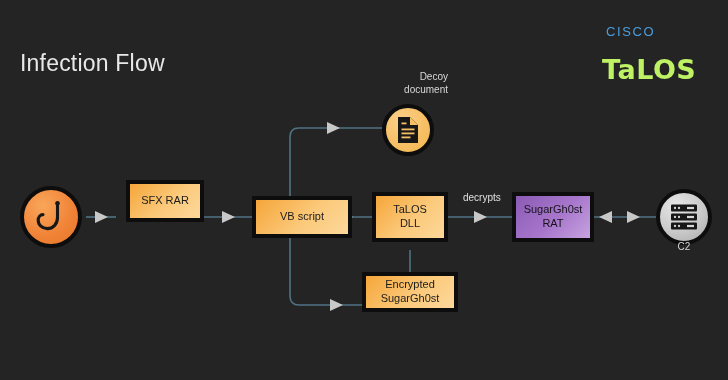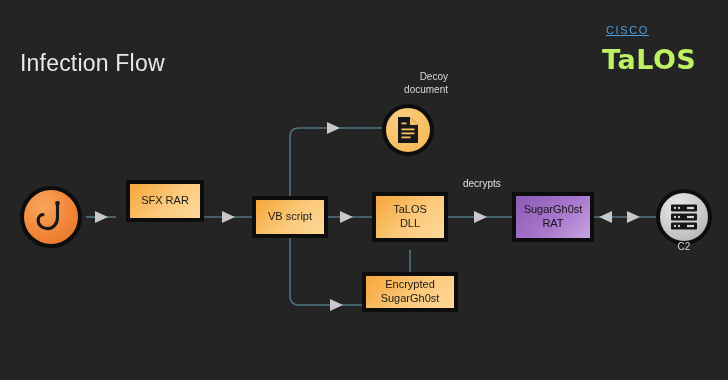--- a/index.html
+++ b/index.html
@@ -30,27 +30,26 @@
 
   
   #talos-logo {
     position: absolute;
     right: 16px;
     top: 24px;
     text-align: left;
     width: 110px;
   }
   #talos-logo .cisco-word {
-    font-size: 11px;
+    font-size: 13px;
     letter-spacing: 1.6px;
     color: #4a9fe0;
     font-weight: 400;
     margin-left: 4px;
-    margin-bottom: 11px;
-    text-decoration: underline;
+    margin-bottom: 18px;
   }
   #talos-logo .talos-word {
     font-size: 27px;
     font-weight: 700;
     color: #bef264;
     letter-spacing: 0.5px;
     line-height: 0.95;
     font-family: "DejaVu Sans", sans-serif;
   }
 
@@ -164,39 +163,39 @@
 
   <div class="circle-node orange-c" style="left:20px; top:186px; width:62px; height:62px;">
     <svg width="30" height="34" viewBox="0 0 30 34" xmlns="http://www.w3.org/2000/svg">
       <path d="M21.5 4.0 L21.5 17.5 C21.5 24.2 16.8 28.6 11.3 28.6 C6.2 28.6 2.2 24.9 2.2 20.2 C2.2 17.0 4.3 14.6 7.0 14.6" fill="none" stroke="#171717" stroke-width="3.1" stroke-linecap="round"></path>
       <circle cx="21.5" cy="3.2" r="2.3" fill="#171717"></circle>
     </svg>
   </div>
 
   <div class="node-box orange" style="left:126px; top:180px; width:78px; height:42px;">SFX RAR</div>
 
-  <div class="node-box orange" style="left:252px; top:196px; width:76px; height:42px;">VB script</div>
+  <div class="node-box orange" style="left:252px; top:196px; width:100px; height:42px;">VB script</div>
 
   <div class="circle-node yellow-c" style="left:382px; top:104px; width:52px; height:52px;">
     <svg width="24" height="28" viewBox="0 0 24 28" xmlns="http://www.w3.org/2000/svg">
       <path d="M2 1 H14 L22 9 V27 H2 Z" fill="#171717"></path>
       <path d="M14 1 L14 9 L22 9 Z" fill="#f7c065"></path>
       <rect x="5.5" y="12.5" width="13" height="1.8" fill="#f7c065"></rect>
       <rect x="5.5" y="16.5" width="13" height="1.8" fill="#f7c065"></rect>
       <rect x="5.5" y="20.5" width="9" height="1.8" fill="#f7c065"></rect>
       <rect x="5.5" y="6.5" width="5" height="1.8" fill="#f7c065"></rect>
     </svg>
   </div>
   <div class="caption" style="left:368px; top:70px; width:80px;text-align:right;">Decoy
 document</div>
 
   <div class="node-box orange" style="left:372px; top:192px; width:76px; height:50px; white-space:pre-line;">TaLOS
 DLL</div>
 
-  <div class="edge-label" style="left:463px; top:178px;">decrypts</div>
+  <div class="edge-label" style="left:463px; top:192px;">decrypts</div>
 
   <div class="node-box orange" style="left:362px; top:272px; width:96px; height:40px; white-space:pre-line;">Encrypted
 SugarGh0st</div>
 
   <div class="node-box purple" style="left:512px; top:192px; width:82px; height:50px; white-space:pre-line;">SugarGh0st
 RAT</div>
 
   <div class="circle-node grey-c" style="left:656px; top:189px; width:56px; height:56px;">
     <svg width="30" height="30" viewBox="0 0 30 30" xmlns="http://www.w3.org/2000/svg">
       <rect x="2" y="2.5" width="26" height="7" rx="1" fill="#171717"></rect>

